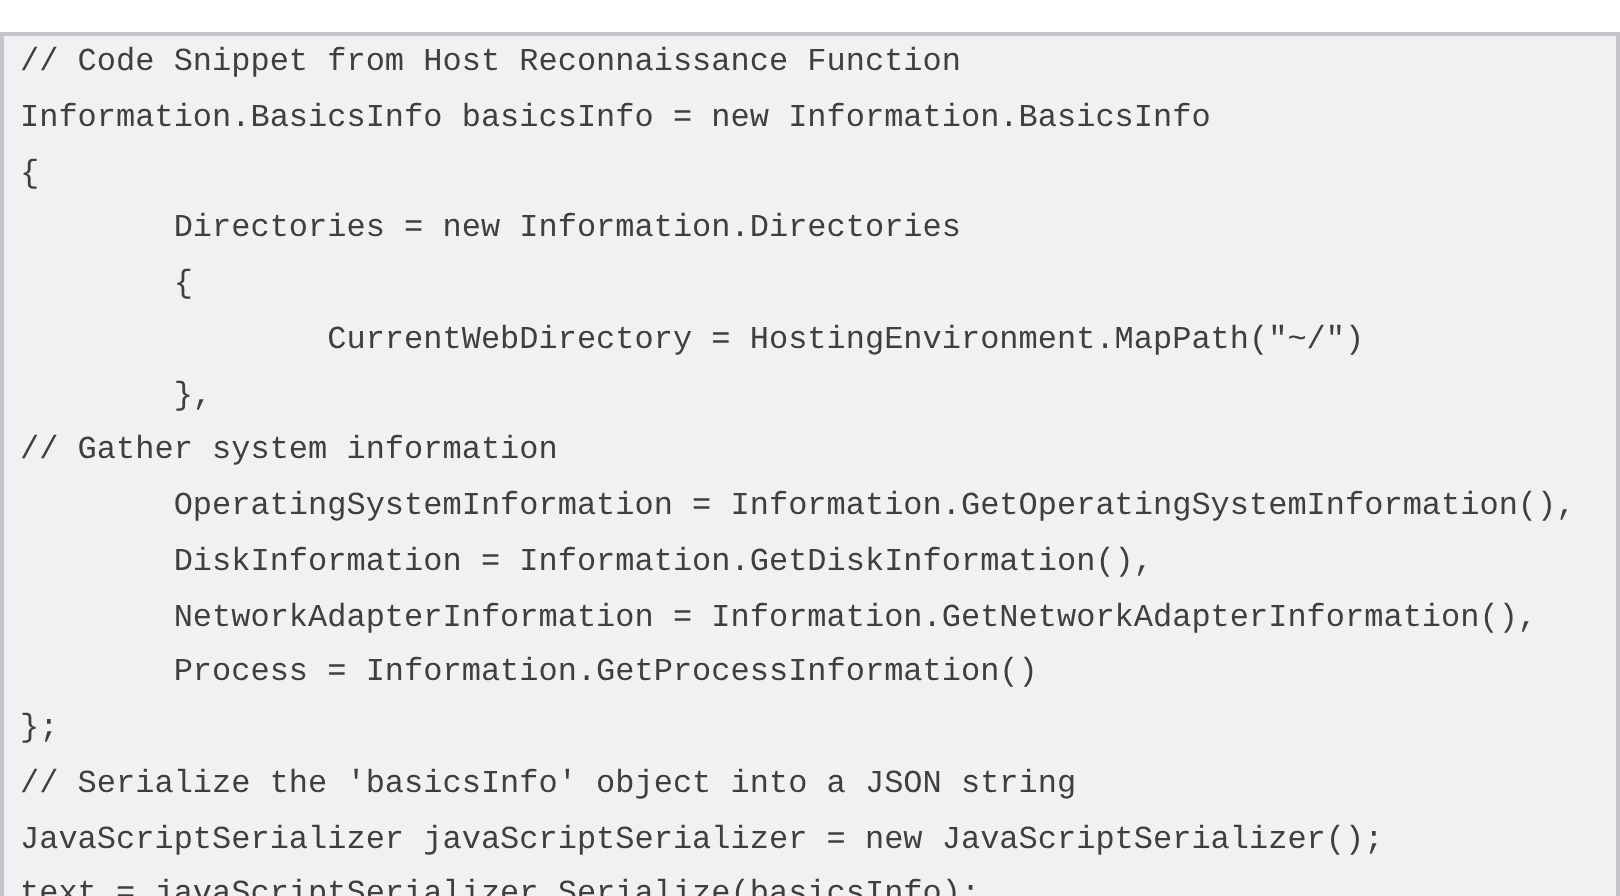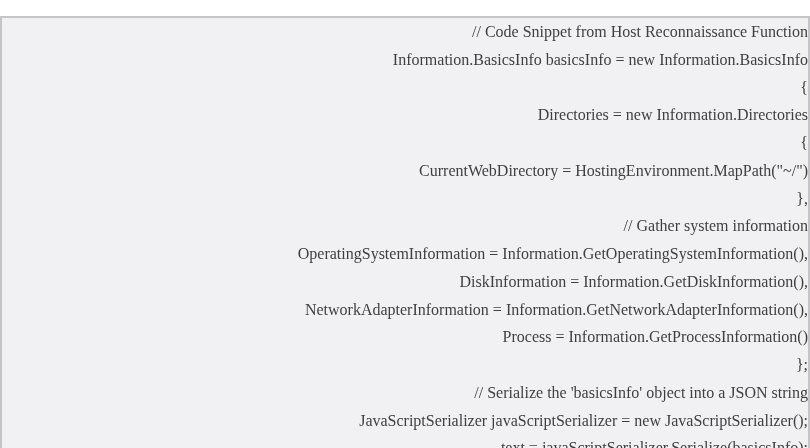--- a/index.html
+++ b/index.html
@@ -17,22 +17,21 @@
     font-family: "DejaVu Sans Mono", "Liberation Mono", monospace;
     font-size: 16px;
     color: #3f3f42;
     padding: 0 0 0 8px;
   }
   .code-line {
     display: block;
     height: 27.75px;
     line-height: 27.75px;
     white-space: pre;
-    font-family: Liberation Serif, serif;
+    font-family: Liberation Mono, monospace;
     font-size: inherit;
     color: inherit;
-    text-align: right;
   }
 </style>
 </head>
 <body>
 
 <pre class="code-block"><span class="code-line">// Code Snippet from Host Reconnaissance Function</span><span class="code-line">Information.BasicsInfo basicsInfo = new Information.BasicsInfo</span><span class="code-line">{</span><span class="code-line">        Directories = new Information.Directories</span><span class="code-line">        {</span><span class="code-line">                CurrentWebDirectory = HostingEnvironment.MapPath("~/")</span><span class="code-line">        },</span><span class="code-line">// Gather system information</span><span class="code-line">        OperatingSystemInformation = Information.GetOperatingSystemInformation(),</span><span class="code-line">        DiskInformation = Information.GetDiskInformation(),</span><span class="code-line">        NetworkAdapterInformation = Information.GetNetworkAdapterInformation(),</span><span class="code-line">        Process = Information.GetProcessInformation()</span><span class="code-line">};</span><span class="code-line">// Serialize the 'basicsInfo' object into a JSON string</span><span class="code-line">JavaScriptSerializer javaScriptSerializer = new JavaScriptSerializer();</span><span class="code-line">text = javaScriptSerializer.Serialize(basicsInfo);</span></pre>
 
 </body></html>

